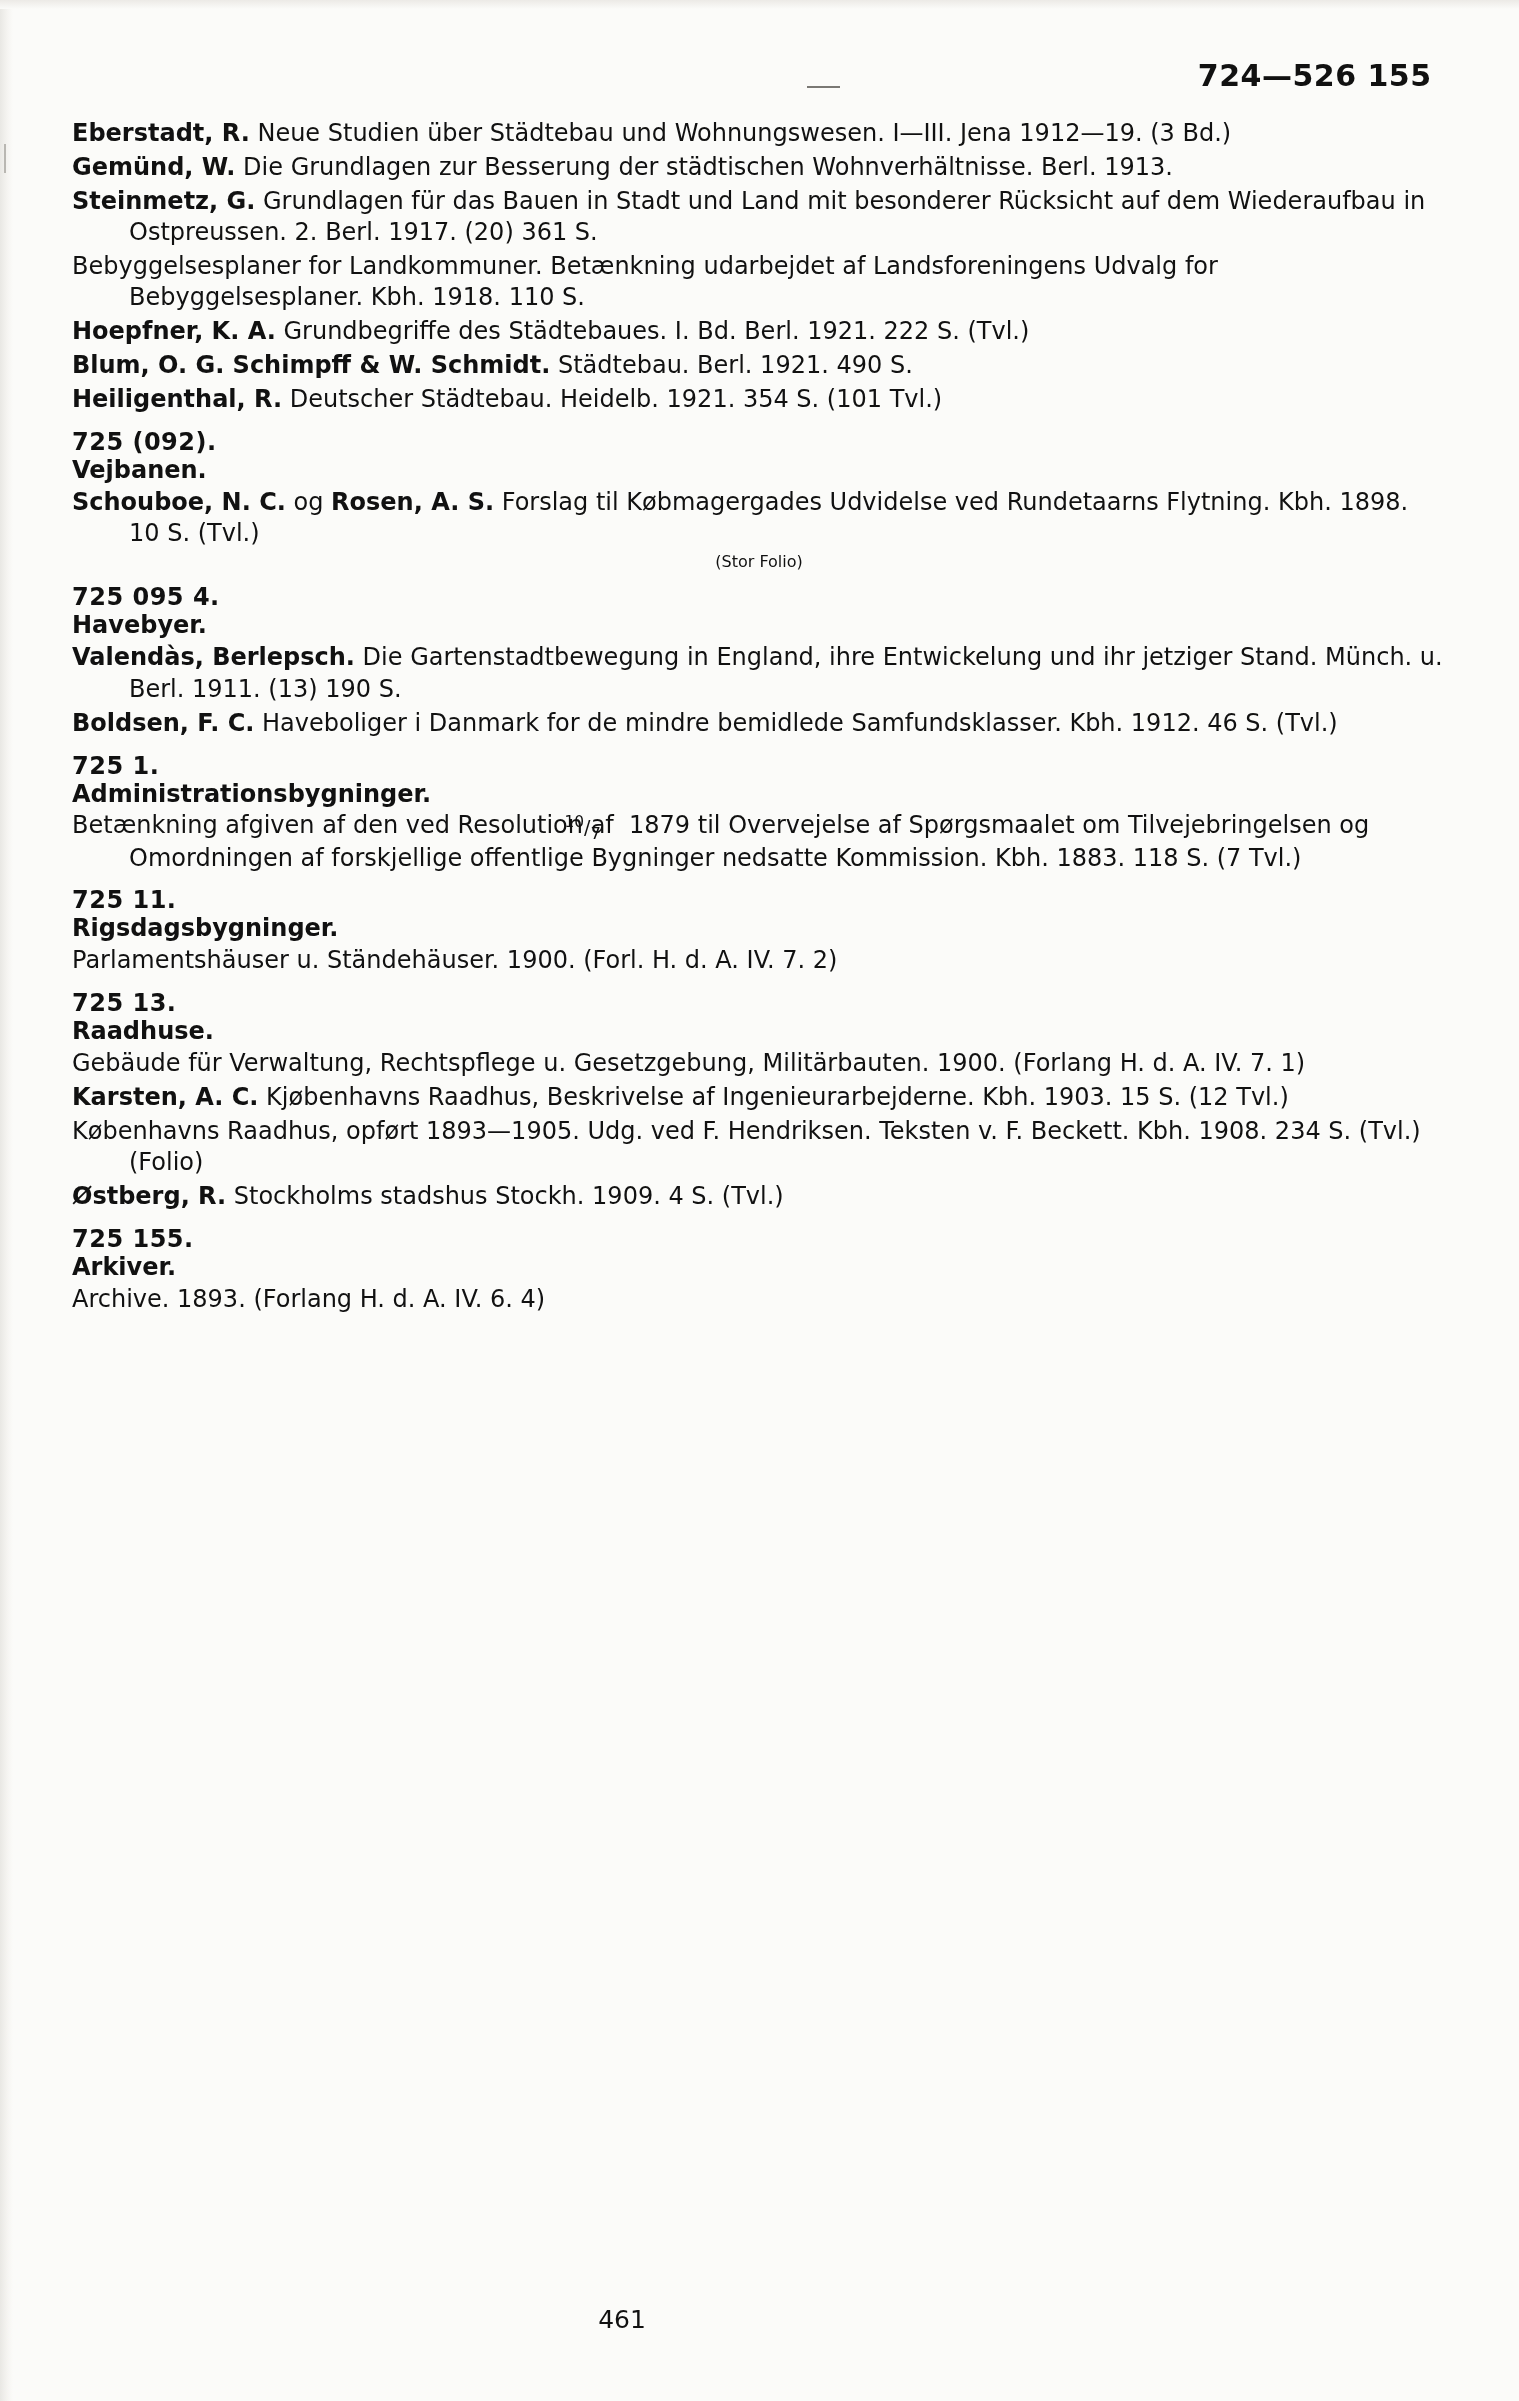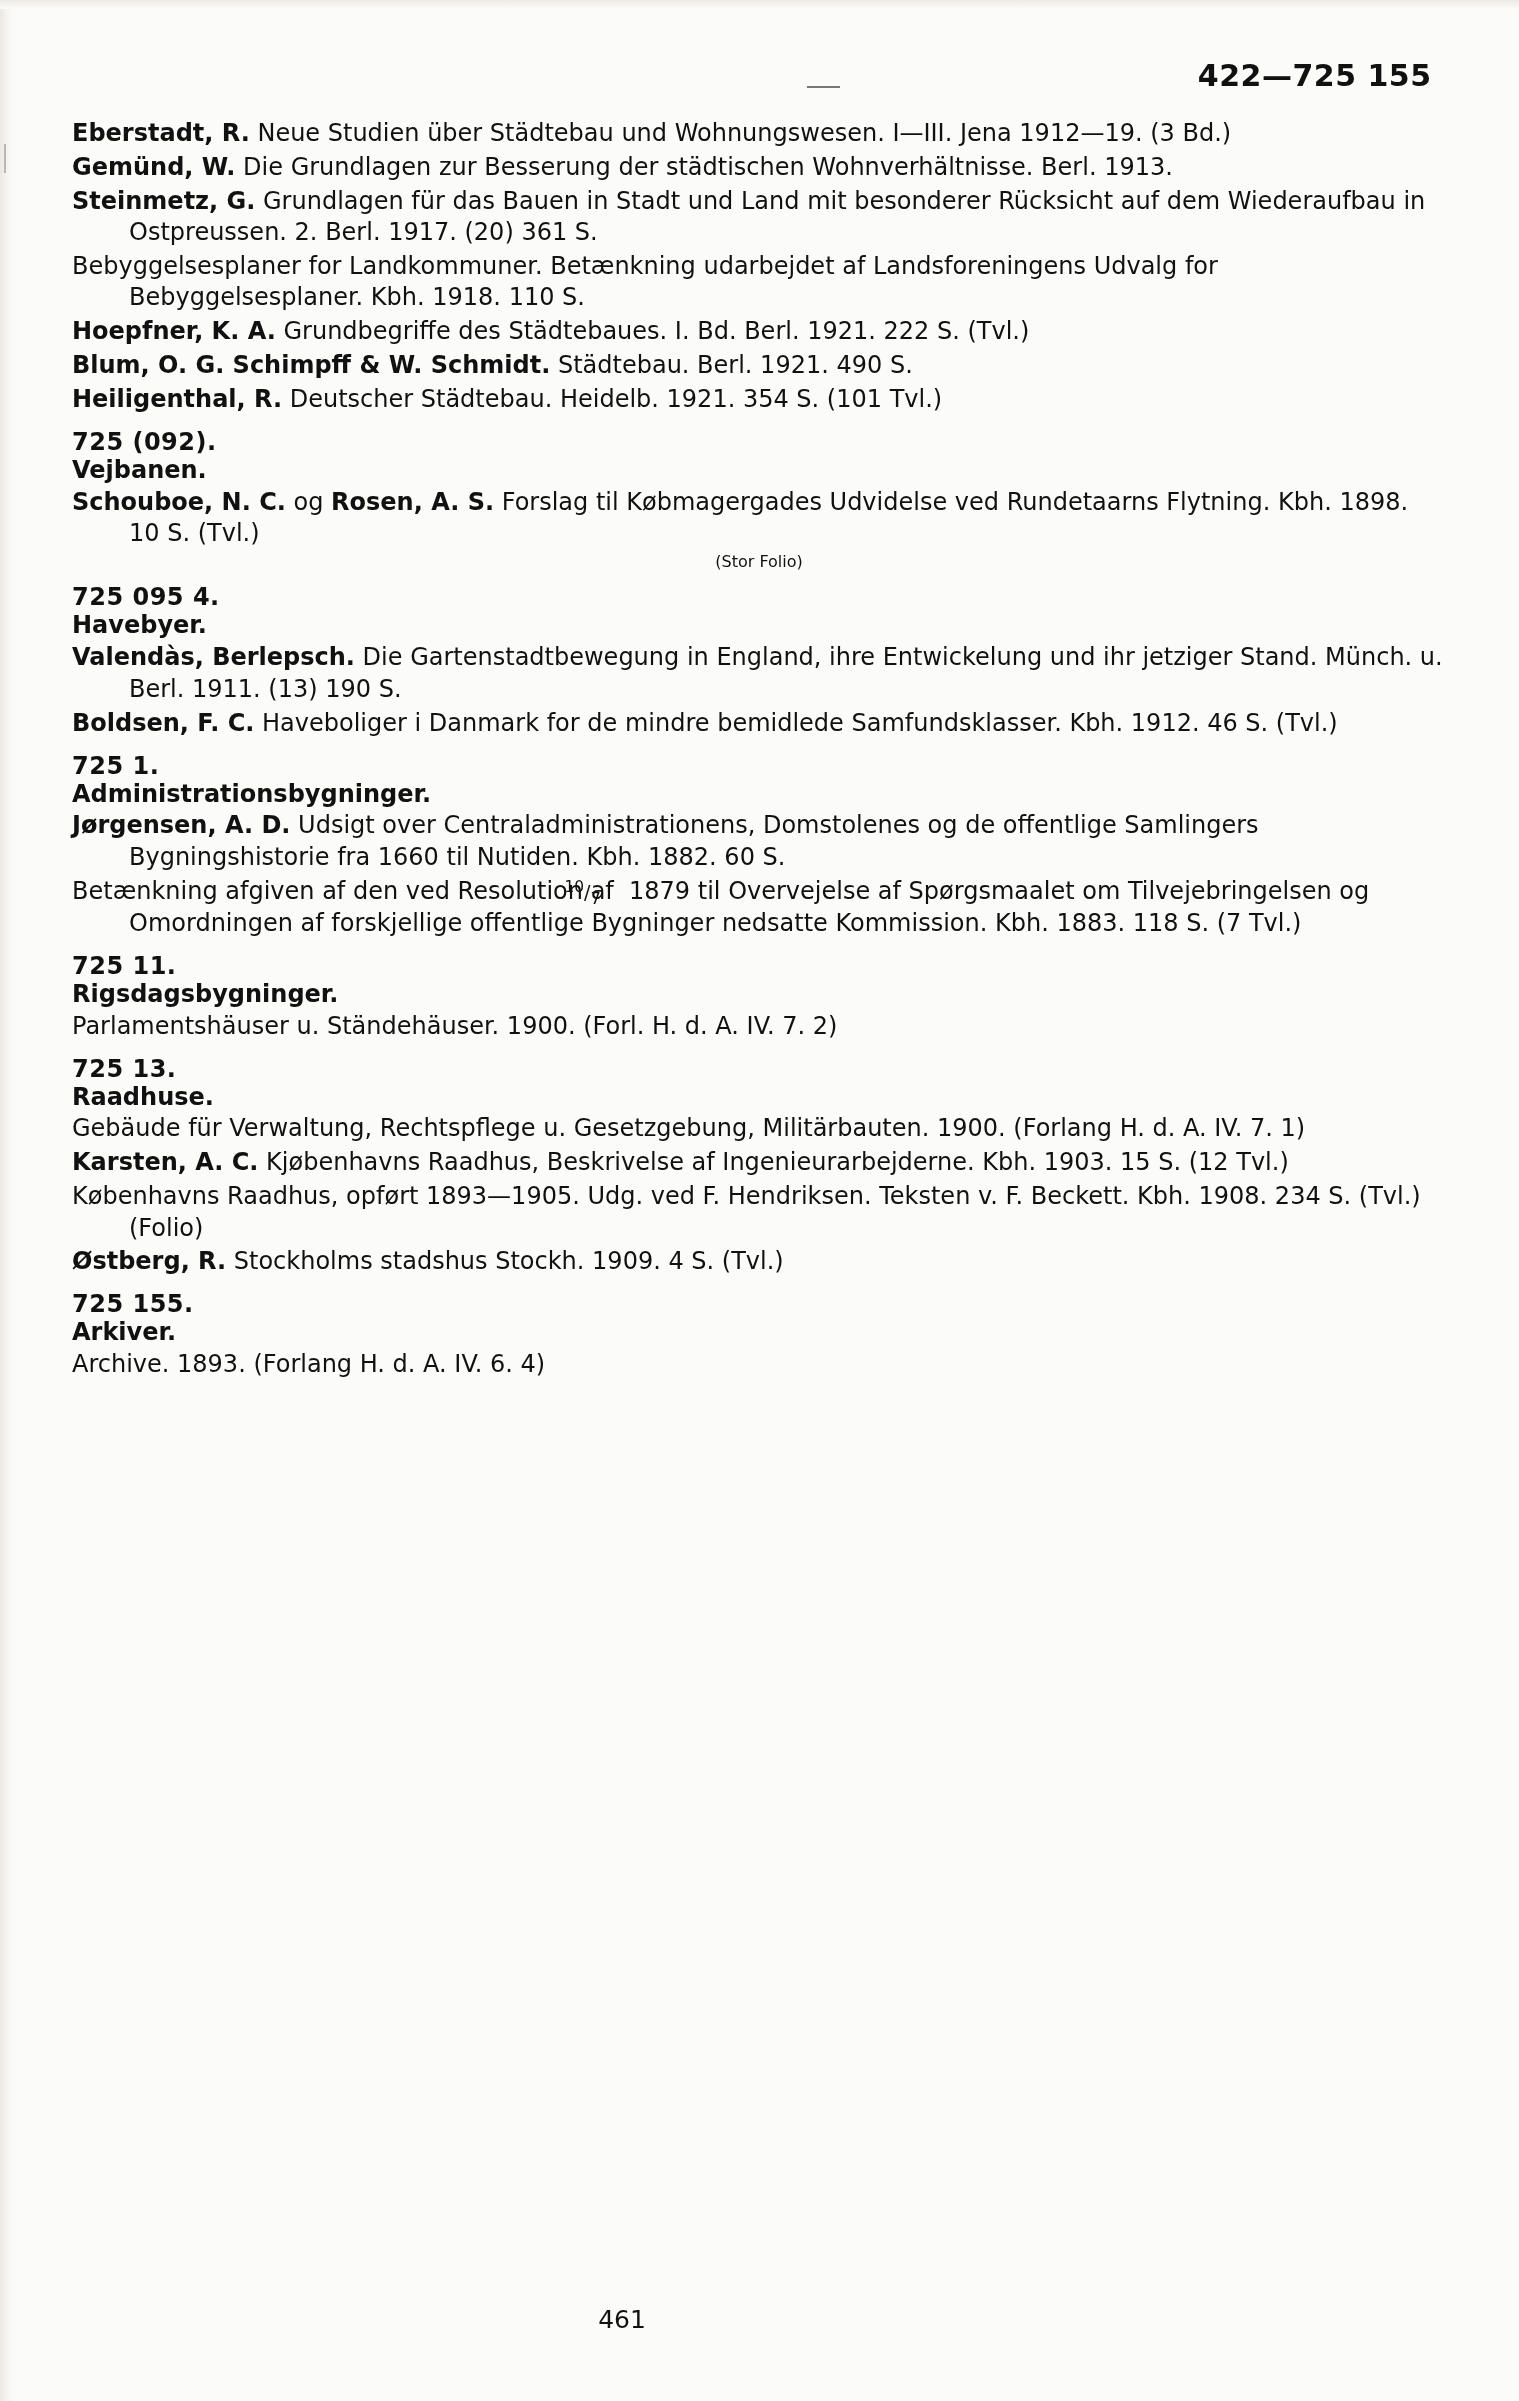--- a/index.html
+++ b/index.html
@@ -128,21 +128,21 @@
 <body>
 
 <div class="page">
   <div class="scan-edge-left"></div>
   <div class="scan-edge-top"></div>
   <div class="spine-mark"></div>
 
   <div class="runhead .dash-mark" style="position:absolute;left:807px;top:86px;width:19px;height:2.4px;background:#7a7874;"></div>
 
   <div class="content">
-    <div class="runhead">422—725 155</div>
+    <div class="runhead">724—526 155</div>
 
     <div class="entries" id="entries-root">
         <p class="entry"><span class="author">Eberstadt, R.</span><span> Neue Studien über Städtebau und Wohnungswesen. I—III. Jena 1912—19. (3 Bd.)</span></p>
         <p class="entry"><span class="author">Gemünd, W.</span><span> Die Grundlagen zur Besserung der städtischen Wohnverhältnisse. Berl. 1913.</span></p>
         <p class="entry"><span class="author">Steinmetz, G.</span><span> Grundlagen für das Bauen in Stadt und Land mit besonderer Rücksicht auf dem Wiederaufbau in Ostpreussen. 2. Berl. 1917. (20) 361 S.</span></p>
         <p class="entry"><span>Bebyggelsesplaner for Landkommuner. Betænkning udarbejdet af Landsforeningens Udvalg for Bebyggelsesplaner. Kbh. 1918. 110 S.</span></p>
         <p class="entry"><span class="author">Hoepfner, K. A.</span><span> Grundbegriffe des Städtebaues. I. Bd. Berl. 1921. 222 S. (Tvl.)</span></p>
         <p class="entry"><span class="author">Blum, O. G. Schimpff &amp; W. Schmidt.</span><span> Städtebau. Berl. 1921. 490 S.</span></p>
         <p class="entry"><span class="author">Heiligenthal, R.</span><span> Deutscher Städtebau. Heidelb. 1921. 354 S. (101 Tvl.)</span></p>
         <div class="sect">
@@ -154,21 +154,20 @@
         <div class="sect">
           <span class="num">725 095 4.</span>
           <span class="subject">Havebyer.</span>
         </div>
         <p class="entry"><span class="author">Valendàs, Berlepsch.</span><span> Die Gartenstadtbewegung in England, ihre Entwickelung und ihr jetziger Stand. Münch. u. Berl. 1911. (13) 190 S.</span></p>
         <p class="entry"><span class="author">Boldsen, F. C.</span><span> Haveboliger i Danmark for de mindre bemidlede Samfundsklasser. Kbh. 1912. 46 S. (Tvl.)</span></p>
         <div class="sect">
           <span class="num">725 1.</span>
           <span class="subject">Administrationsbygninger.</span>
         </div>
-        <p class="entry"><span class="author">Jørgensen, A. D.</span><span> Udsigt over Centraladministrationens, Domstolenes og de offentlige Samlingers Bygningshistorie fra 1660 til Nutiden. Kbh. 1882. 60 S.</span></p>
         <p class="entry"><span>Betænkning afgiven af den ved Resolution af </span><span class="frac"><span class="sup">10</span><span>/</span><span class="sub">7</span></span><span> 1879 til Overvejelse af Spørgsmaalet om Tilvejebringelsen og Omordningen af forskjellige offentlige Bygninger nedsatte Kommission. Kbh. 1883. 118 S. (7 Tvl.)</span></p>
         <div class="sect">
           <span class="num">725 11.</span>
           <span class="subject">Rigsdagsbygninger.</span>
         </div>
         <p class="entry"><span>Parlamentshäuser u. Ständehäuser. 1900. (Forl. H. d. A. IV. 7. 2)</span></p>
         <div class="sect">
           <span class="num">725 13.</span>
           <span class="subject">Raadhuse.</span>
         </div>

